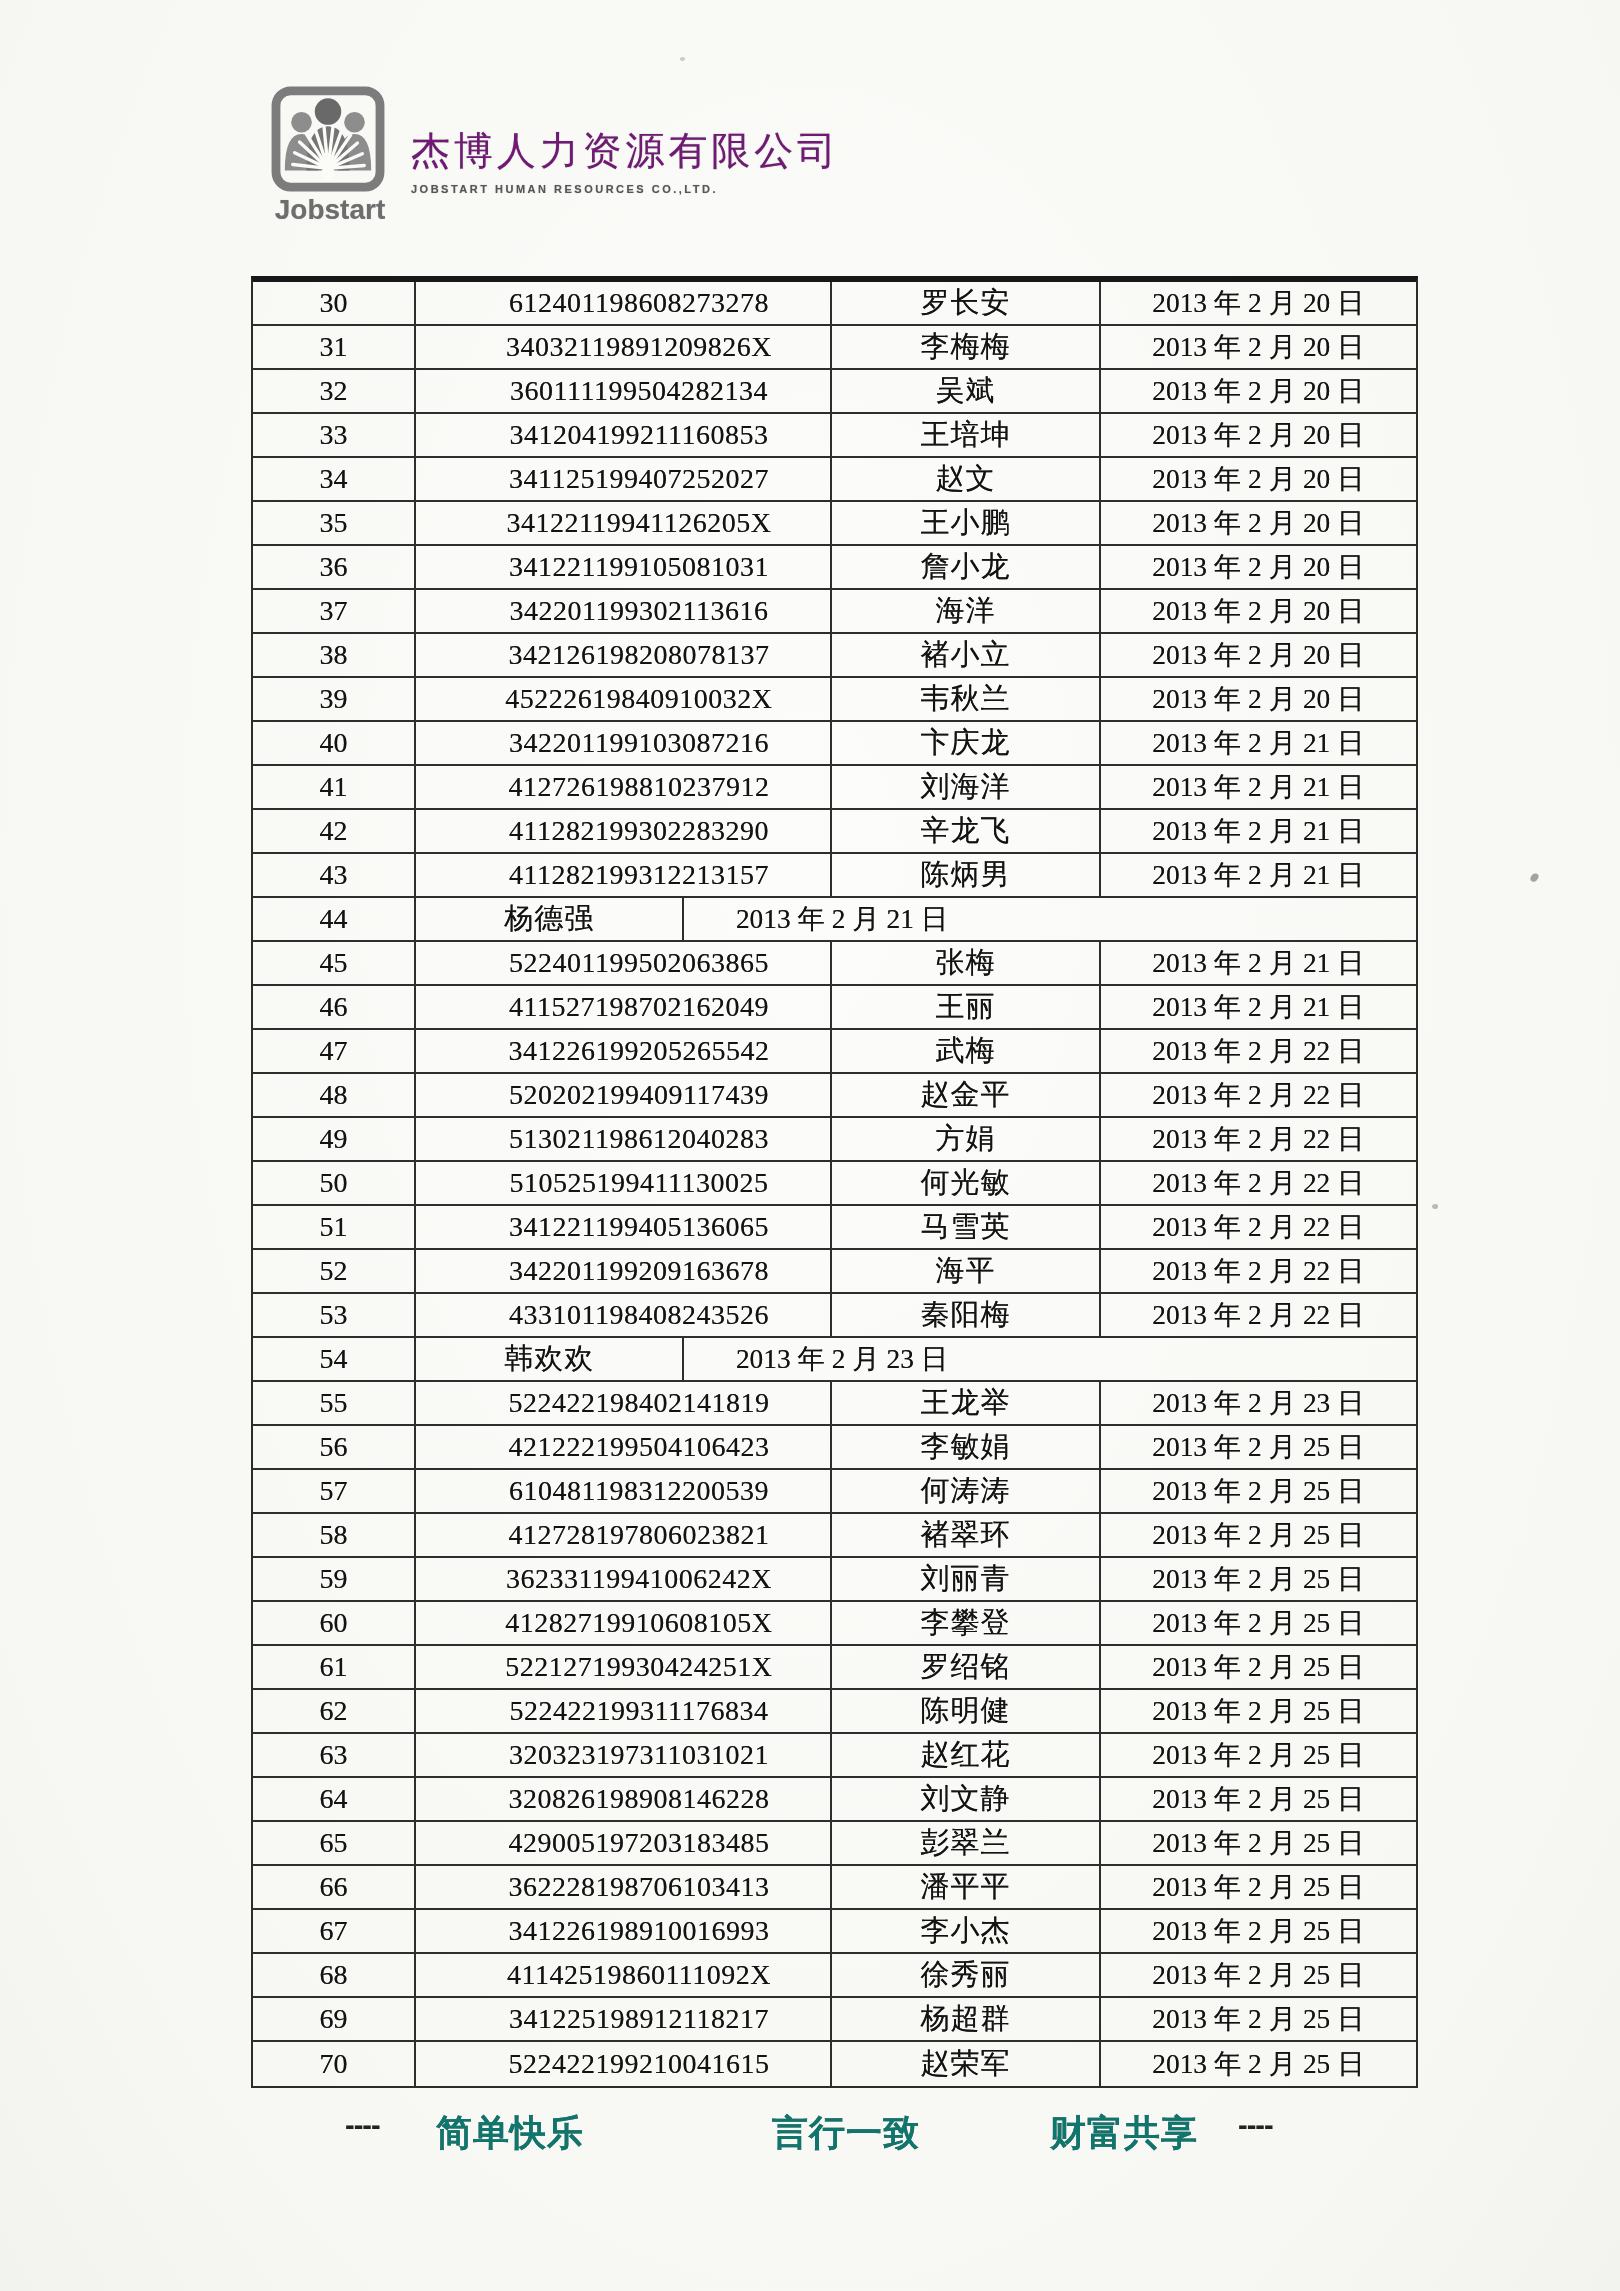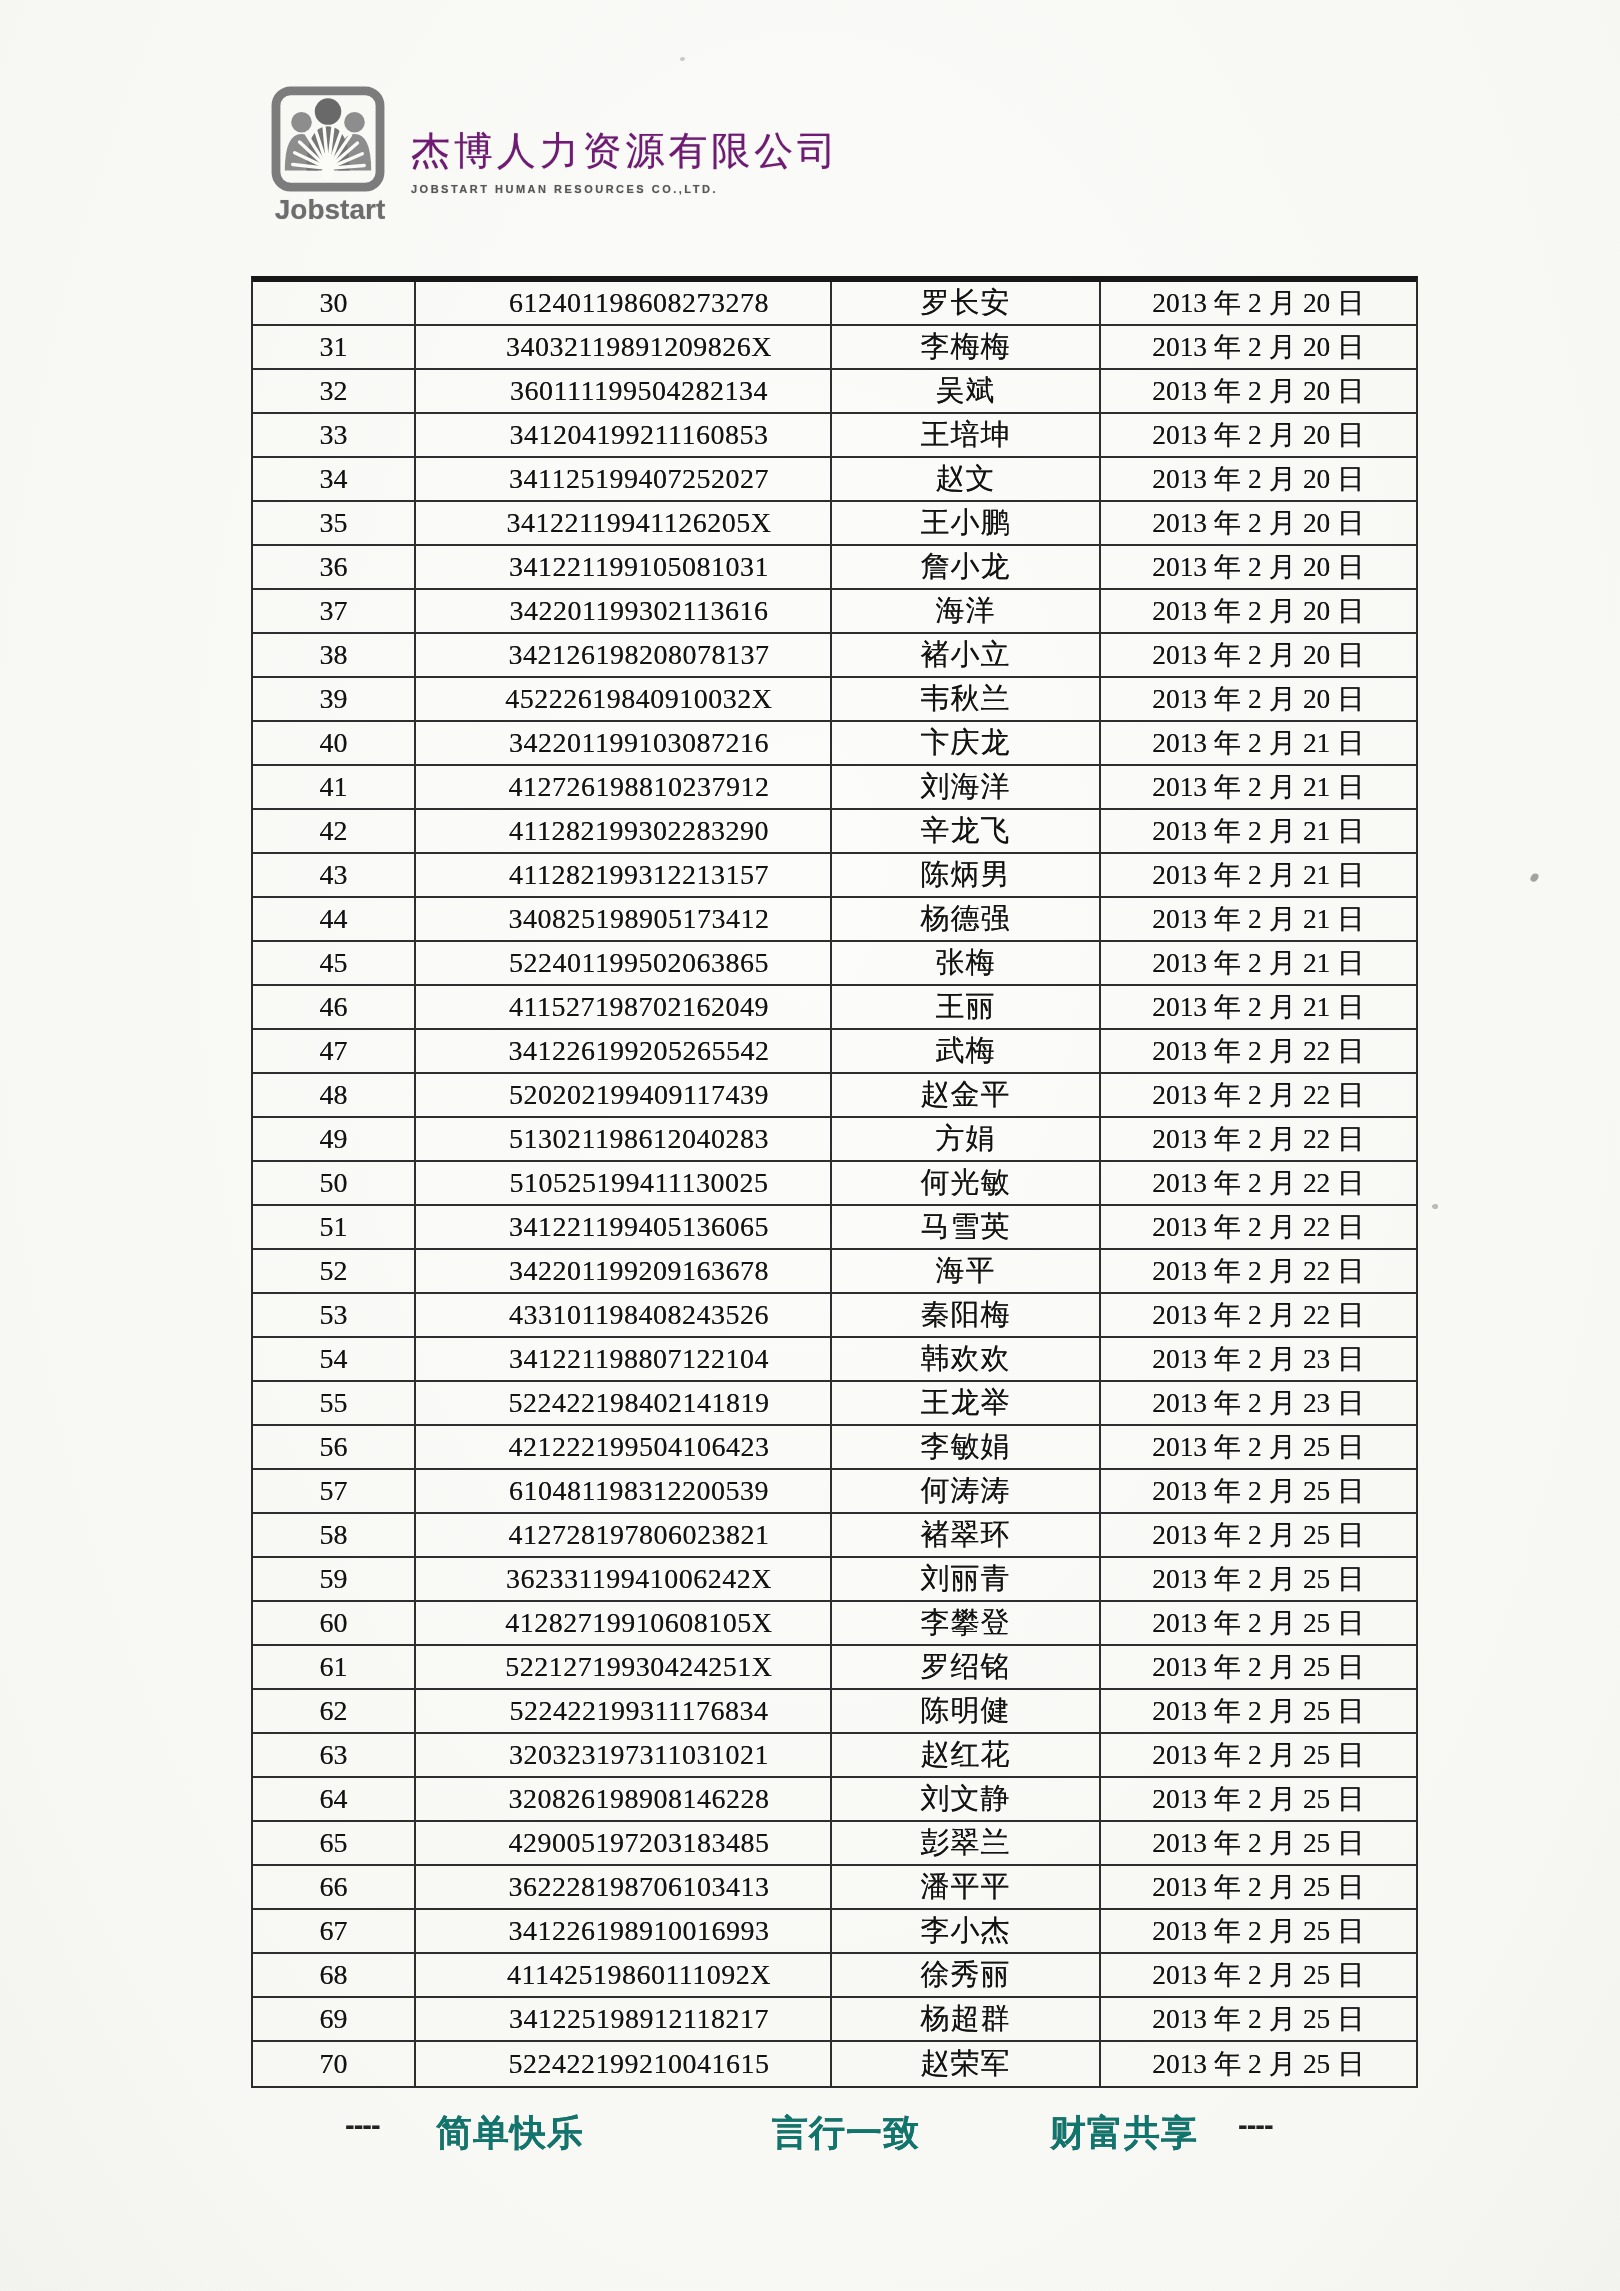--- a/index.html
+++ b/index.html
@@ -202,21 +202,20 @@
 
   <div class="t-row">
     <div class="t-cell c-no">43</div>
     <div class="t-cell c-id">411282199312213157</div>
     <div class="t-cell c-name">陈炳男</div>
     <div class="t-cell c-date">2013 年 2 月 21 日</div>
   </div>
 
   <div class="t-row">
     <div class="t-cell c-no">44</div>
-    <div class="t-cell c-id">340825198905173412</div>
     <div class="t-cell c-name">杨德强</div>
     <div class="t-cell c-date">2013 年 2 月 21 日</div>
   </div>
 
   <div class="t-row">
     <div class="t-cell c-no">45</div>
     <div class="t-cell c-id">522401199502063865</div>
     <div class="t-cell c-name">张梅</div>
     <div class="t-cell c-date">2013 年 2 月 21 日</div>
   </div>
@@ -272,21 +271,20 @@
 
   <div class="t-row">
     <div class="t-cell c-no">53</div>
     <div class="t-cell c-id">433101198408243526</div>
     <div class="t-cell c-name">秦阳梅</div>
     <div class="t-cell c-date">2013 年 2 月 22 日</div>
   </div>
 
   <div class="t-row">
     <div class="t-cell c-no">54</div>
-    <div class="t-cell c-id">341221198807122104</div>
     <div class="t-cell c-name">韩欢欢</div>
     <div class="t-cell c-date">2013 年 2 月 23 日</div>
   </div>
 
   <div class="t-row">
     <div class="t-cell c-no">55</div>
     <div class="t-cell c-id">522422198402141819</div>
     <div class="t-cell c-name">王龙举</div>
     <div class="t-cell c-date">2013 年 2 月 23 日</div>
   </div>

